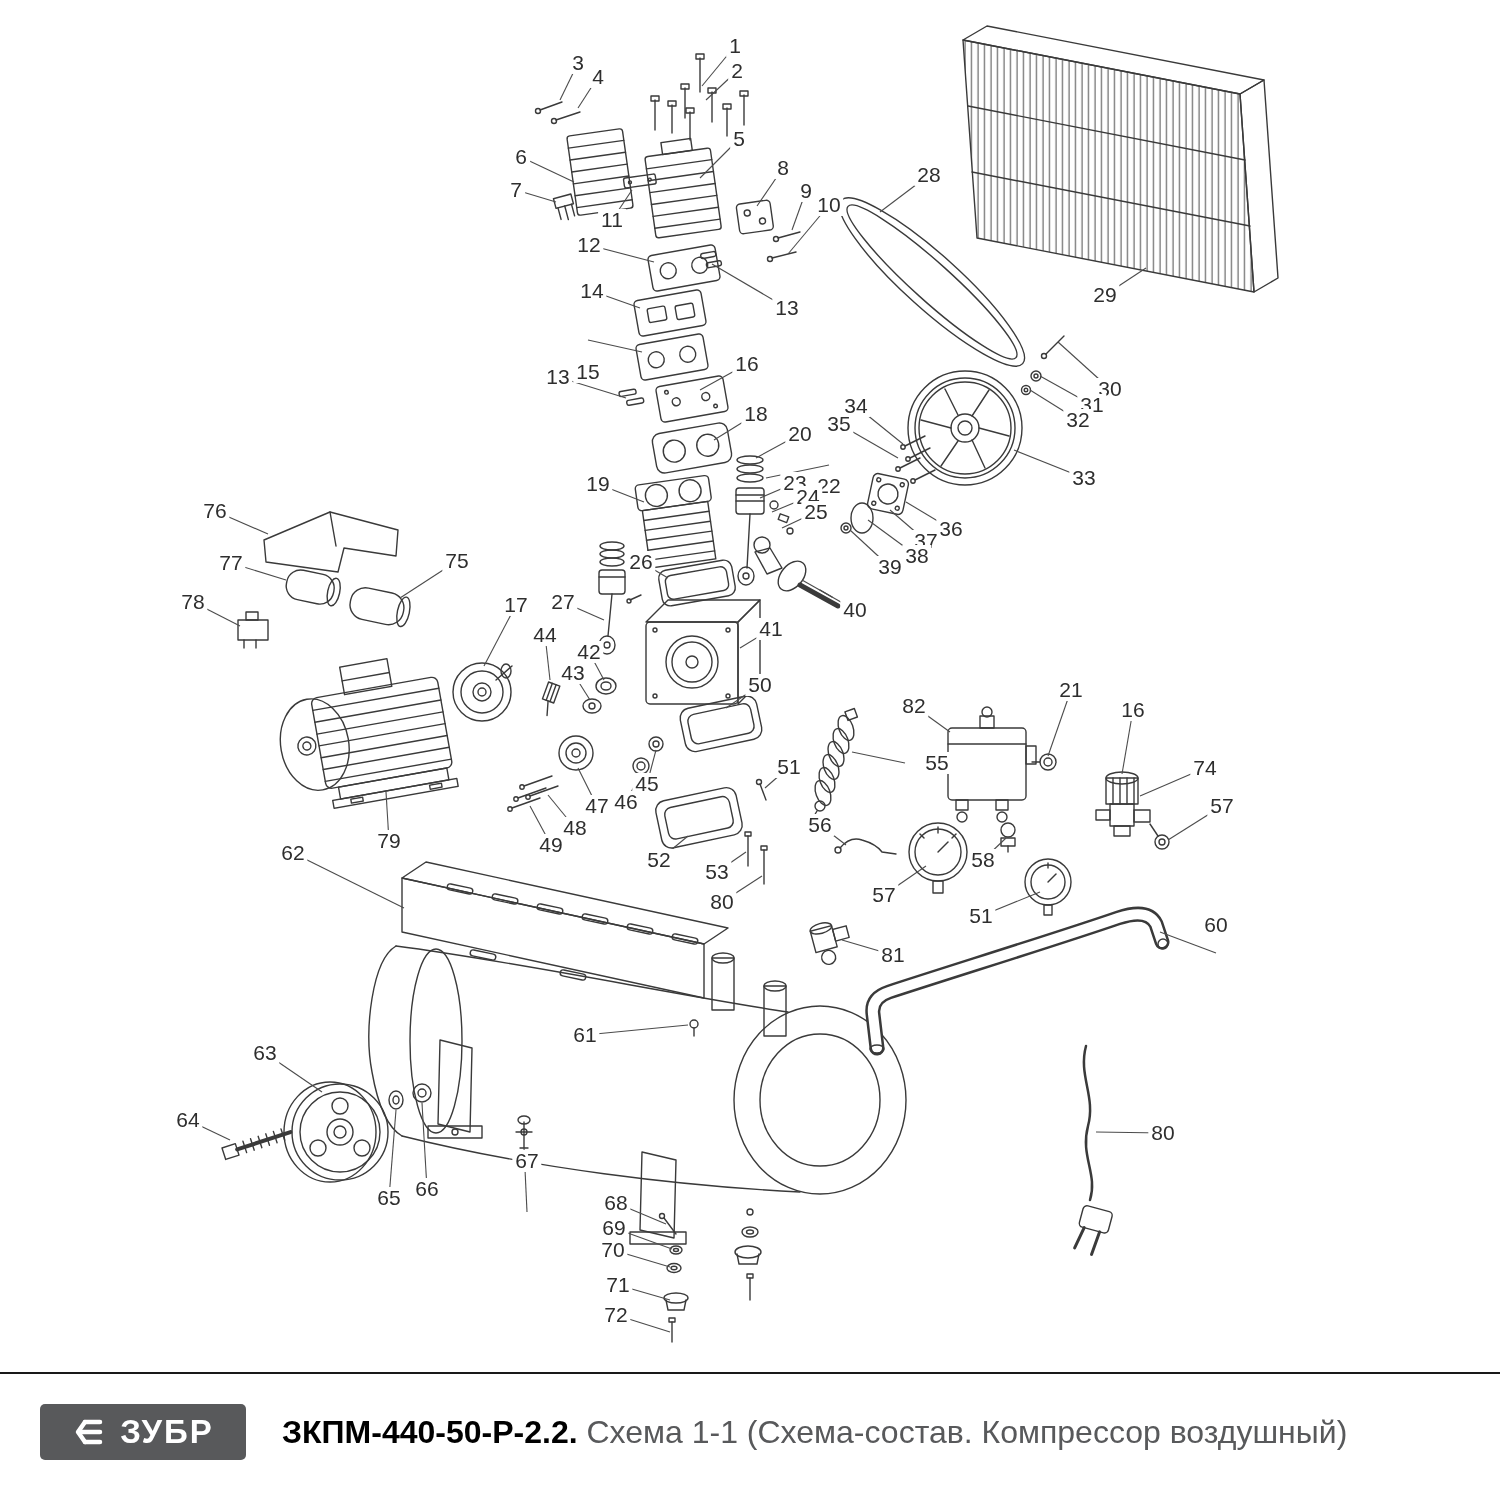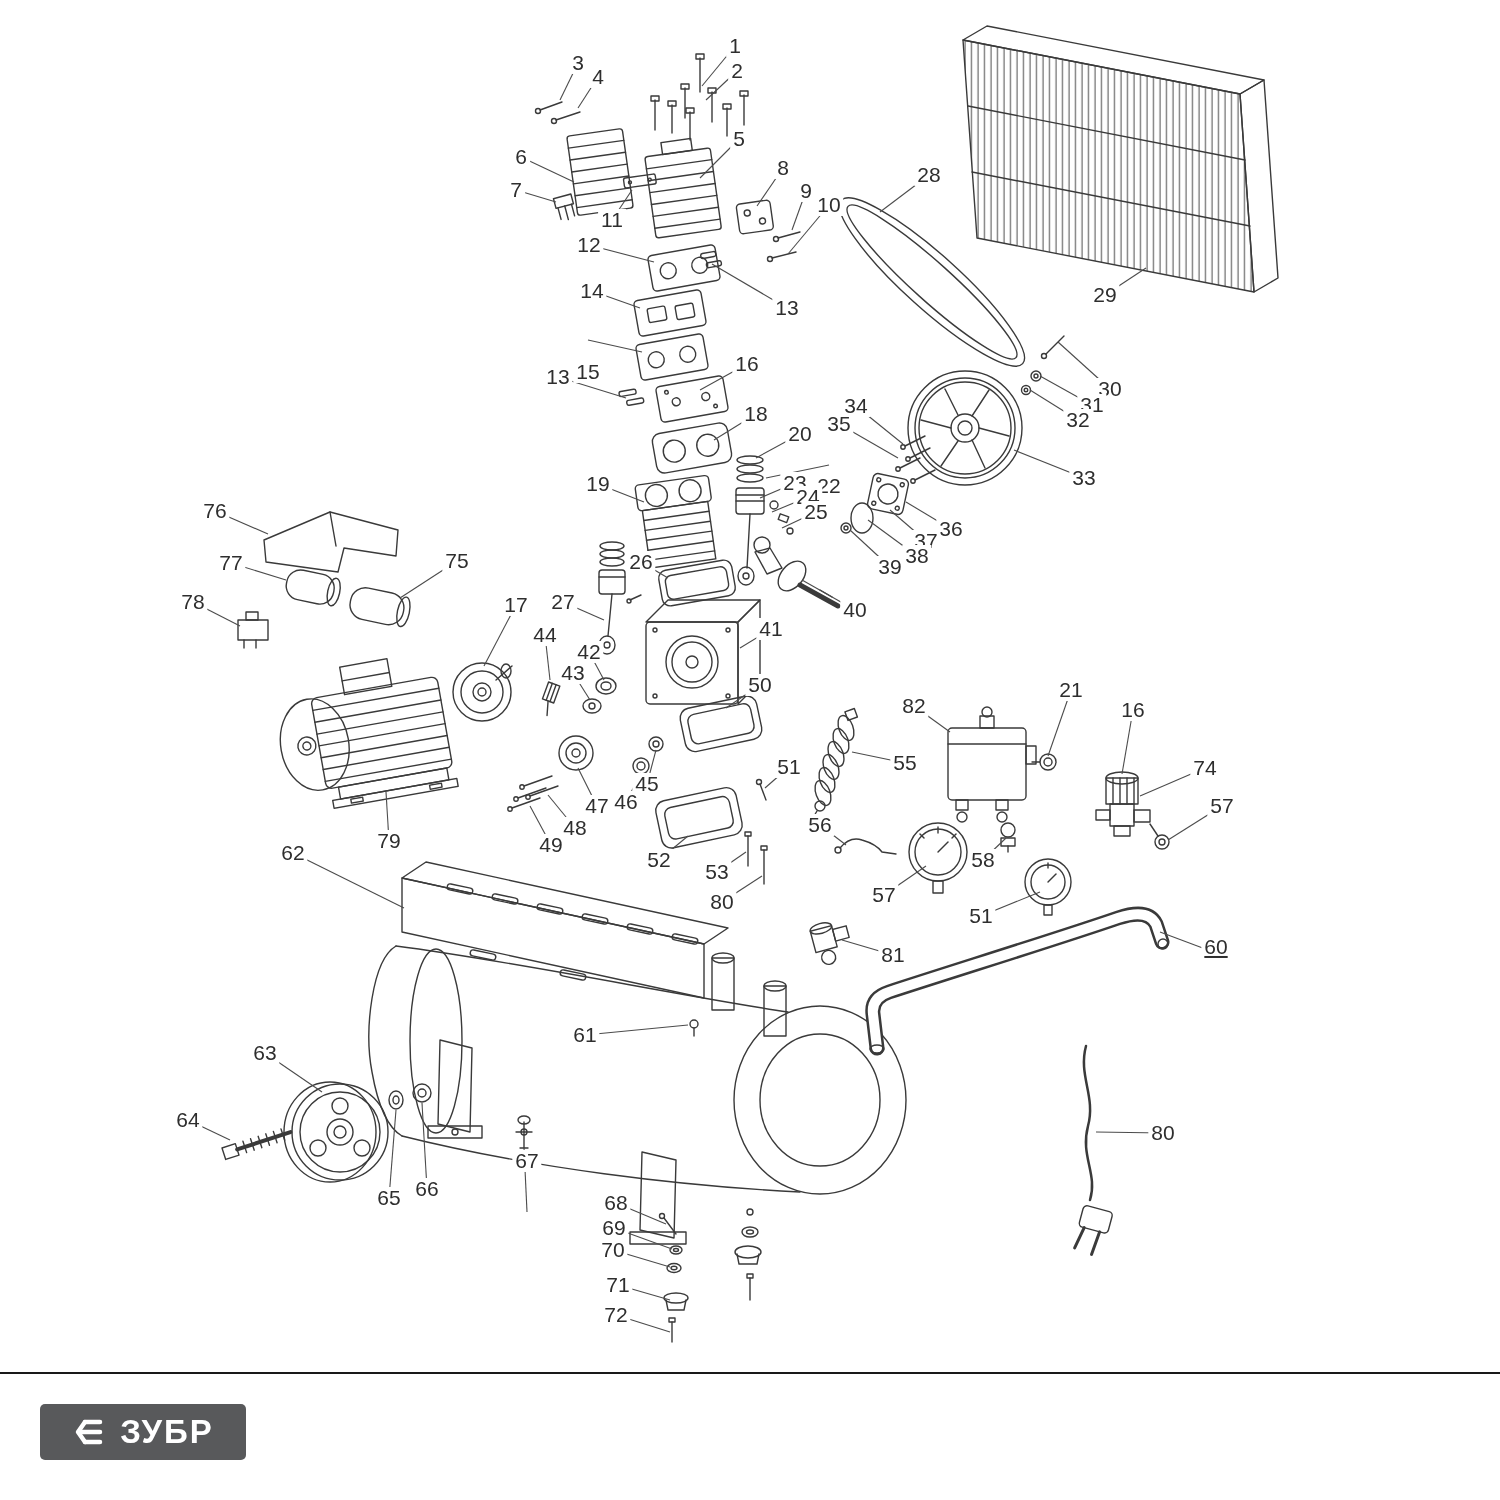--- a/index.html
+++ b/index.html
@@ -696,26 +696,26 @@
       <div class="part-label" style="left: 647px; top: 784px;">45</div>
       <div class="part-label" style="left: 626px; top: 802px;">46</div>
       <div class="part-label" style="left: 597px; top: 806px;">47</div>
       <div class="part-label" style="left: 575px; top: 828px;">48</div>
       <div class="part-label" style="left: 551px; top: 845px;">49</div>
       <div class="part-label" style="left: 760px; top: 685px;">50</div>
       <div class="part-label" style="left: 789px; top: 767px;">51</div>
       <div class="part-label" style="left: 659px; top: 860px;">52</div>
       <div class="part-label" style="left: 717px; top: 872px;">53</div>
       <div class="part-label" style="left: 722px; top: 902px;">80</div>
-      <div class="part-label" style="left: 905px; top: 763px;">55</div>
+      <div class="part-label" style="left: 937px; top: 763px;">55</div>
       <div class="part-label" style="left: 820px; top: 825px;">56</div>
       <div class="part-label" style="left: 884px; top: 895px;">57</div>
       <div class="part-label" style="left: 983px; top: 860px;">58</div>
       <div class="part-label" style="left: 981px; top: 916px;">51</div>
-      <div class="part-label" style="left: 1216px; top: 947px; text-decoration: underline;">60</div>
+      <div class="part-label" style="left: 1216px; top: 925px;">60</div>
       <div class="part-label" style="left: 585px; top: 1035px;">61</div>
       <div class="part-label" style="left: 293px; top: 853px;">62</div>
       <div class="part-label" style="left: 265px; top: 1053px;">63</div>
       <div class="part-label" style="left: 188px; top: 1120px;">64</div>
       <div class="part-label" style="left: 389px; top: 1198px;">65</div>
       <div class="part-label" style="left: 427px; top: 1189px;">66</div>
       <div class="part-label" style="left: 527px; top: 1161px;">67</div>
       <div class="part-label" style="left: 616px; top: 1203px;">68</div>
       <div class="part-label" style="left: 614px; top: 1228px;">69</div>
       <div class="part-label" style="left: 613px; top: 1250px;">70</div>
@@ -738,16 +738,19 @@
 
   <div class="footer">
     <div class="footer-row">
       <div class="brand-badge">
         <svg width="36" height="36" viewBox="0 0 36 36">
           <path d="M28 8 H13 M28 18 H8 M28 28 H13" stroke="#ffffff" stroke-width="4.5" fill="none" stroke-linecap="round"></path>
           <path d="M13 8 L6 18 L13 28" stroke="#ffffff" stroke-width="4.5" fill="none" stroke-linecap="round" stroke-linejoin="round"></path>
         </svg>
         <span class="brand-text">ЗУБР</span>
       </div>
+      <div class="title">
+        <span class="model">ЗКПМ-440-50-Р-2.2.</span><span> Схема 1-1 (Схема-состав. Компрессор воздушный)</span>
+      </div>
     </div>
   </div>
 
 </div>
 
 </body></html>

